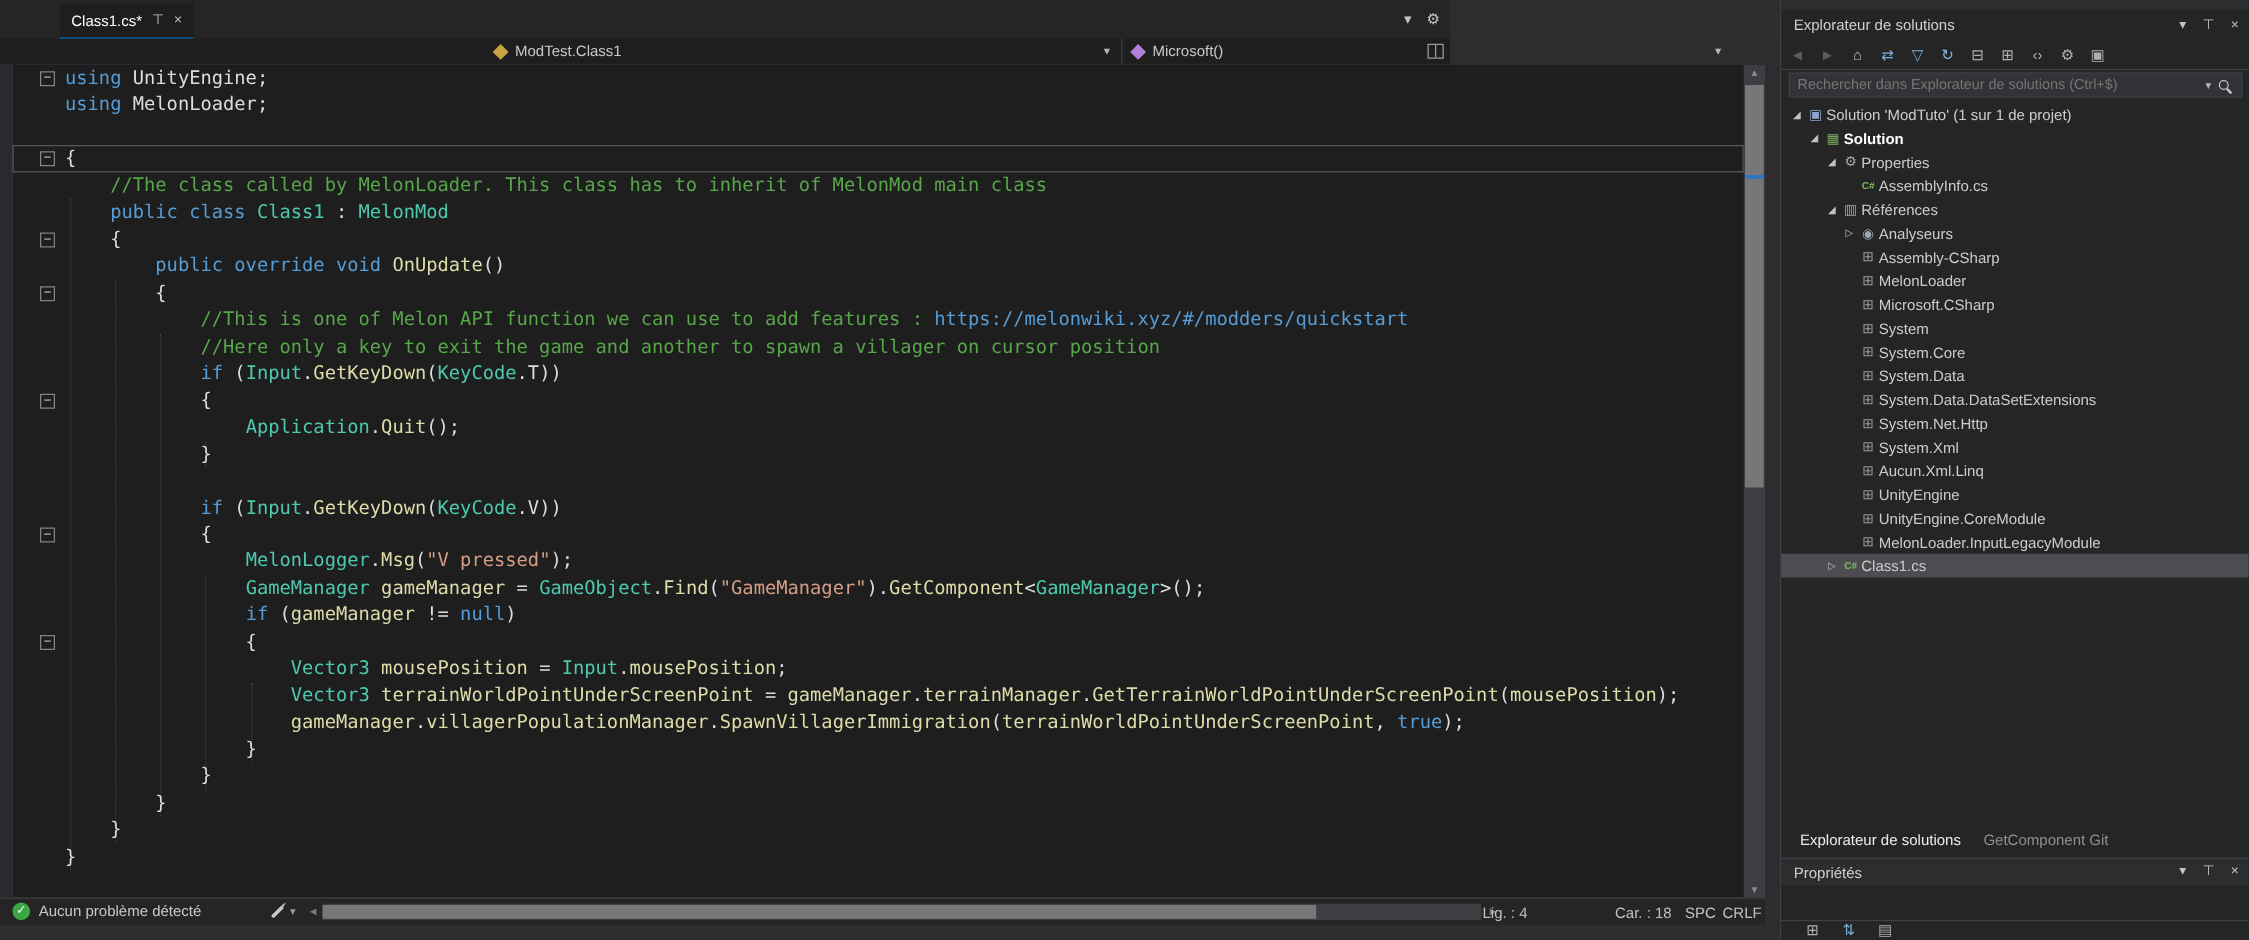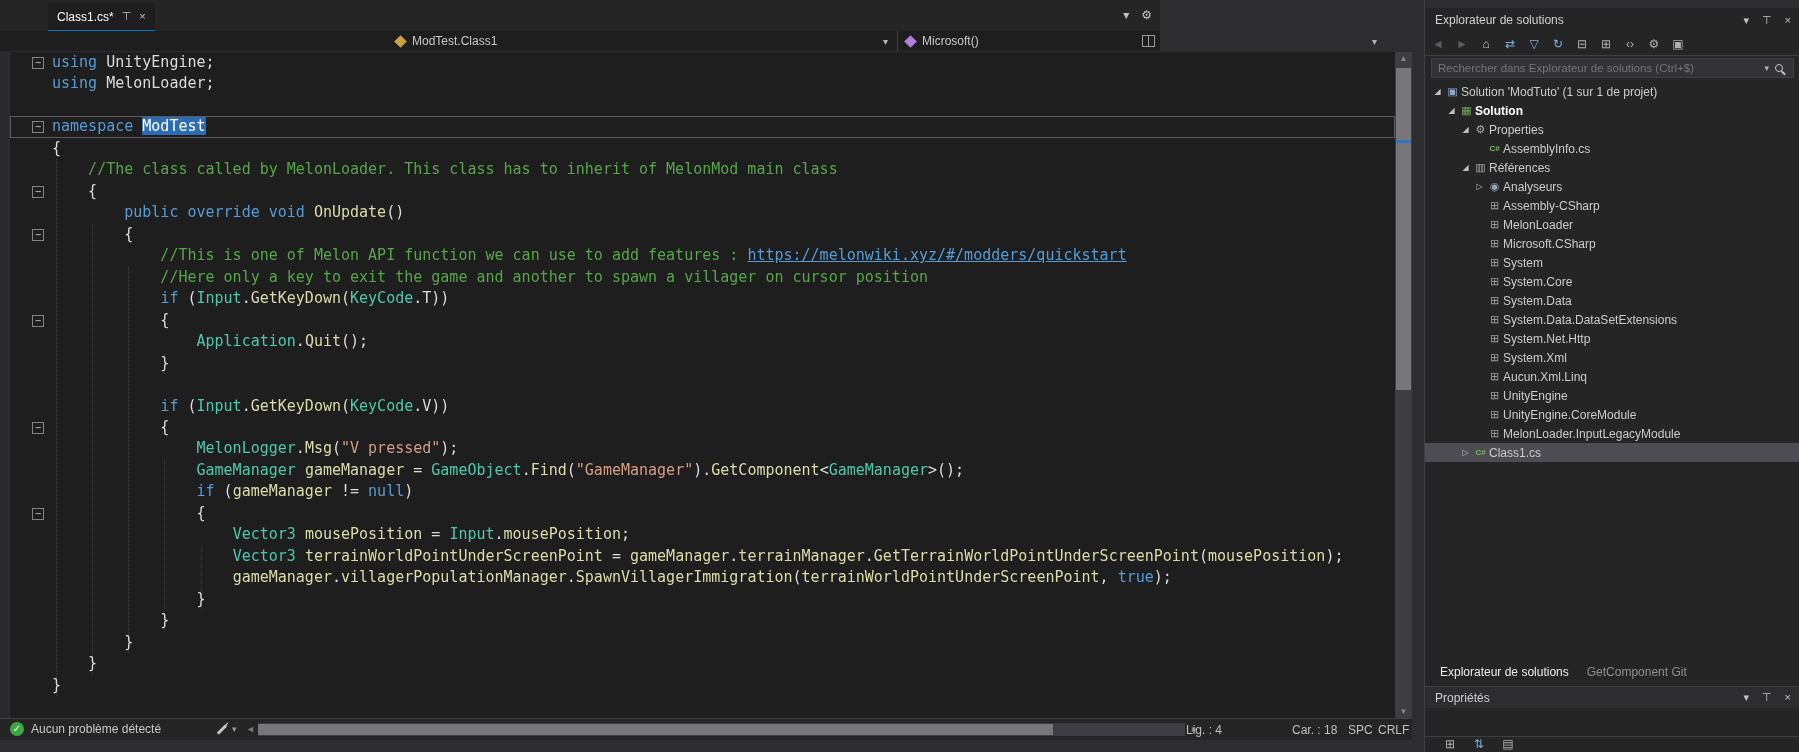--- a/index.html
+++ b/index.html
@@ -34,21 +34,21 @@
   .indent-guides{position:absolute;left:52px;top:0;width:100%;height:100%}
   .guide{position:absolute;width:0;border-left:1px dotted #404044}
   .current-line{position:absolute;left:10px;right:17px;border:1px solid #5a5a5e;pointer-events:none}
   .code{position:absolute;left:52px;top:0}
   .code-line{height:21.48px;white-space:pre;font-family:"DejaVu Sans Mono","Liberation Mono",monospace;font-size:15px;line-height:21.48px}
   .tk-k{color:#569cd6}
   .tk-t{color:#4ec9b0}
   .tk-m{color:#dcdcaa}
   .tk-s{color:#d69d85}
   .tk-c{color:#57a64a}
-  .tk-u{color:#569cd6;text-decoration:underline}
+  .tk-u{color:#569cd6;}
   .tk-p{color:#dcdcdc}
   .tk-w{color:#ffffff;background:#2b6cb3}
 
   .vscroll{position:absolute;right:0;top:0;width:17px;height:100%;background:#3e3e42}
   .vscroll .arr{position:absolute;left:0;width:17px;text-align:center;color:#8a8a8a;font-size:8px}
   .vscroll .arr.up{top:2px}
   .vscroll .arr.down{bottom:2px}
   .vthumb{position:absolute;left:1px;width:15px;top:16px;height:322px;background:#77777a}
   .caret-mark{position:absolute;left:1px;width:15px;top:88px;height:3px;background:#2f73c2}
 
@@ -149,23 +149,23 @@
           <div class="fold-box" style="top: 133.88px;">−</div>
           <div class="fold-box" style="top: 176.84px;">−</div>
           <div class="fold-box" style="top: 262.76px;">−</div>
           <div class="fold-box" style="top: 370.16px;">−</div>
           <div class="fold-box" style="top: 456.08px;">−</div>
         </div>
       <div class="code">
           <div class="code-line"><span class="tk-k">using</span><span class="tk-p"> UnityEngine;</span></div>
           <div class="code-line"><span class="tk-k">using</span><span class="tk-p"> MelonLoader;</span></div>
           <div class="code-line"></div>
-          <div class="code-line"><span class="tk-k">namespace</span><span class="tk-p"> </span><span class="tk-w">ModTest</span></div>
           <div class="code-line"><span class="tk-p">{</span></div>
           <div class="code-line"><span class="tk-c">    //The class called by MelonLoader. This class has to inherit of MelonMod main class</span></div>
+          <div class="code-line"><span class="tk-p">    </span><span class="tk-k">public</span><span class="tk-p"> </span><span class="tk-k">class</span><span class="tk-p"> </span><span class="tk-t">Class1</span><span class="tk-p"> : </span><span class="tk-t">MelonMod</span></div>
           <div class="code-line"><span class="tk-p">    {</span></div>
           <div class="code-line"><span class="tk-p">        </span><span class="tk-k">public</span><span class="tk-p"> </span><span class="tk-k">override</span><span class="tk-p"> </span><span class="tk-k">void</span><span class="tk-p"> </span><span class="tk-m">OnUpdate</span><span class="tk-p">()</span></div>
           <div class="code-line"><span class="tk-p">        {</span></div>
           <div class="code-line"><span class="tk-c">            //This is one of Melon API function we can use to add features : </span><span class="tk-u">https://melonwiki.xyz/#/modders/quickstart</span></div>
           <div class="code-line"><span class="tk-c">            //Here only a key to exit the game and another to spawn a villager on cursor position</span></div>
           <div class="code-line"><span class="tk-p">            </span><span class="tk-k">if</span><span class="tk-p"> (</span><span class="tk-t">Input</span><span class="tk-p">.</span><span class="tk-m">GetKeyDown</span><span class="tk-p">(</span><span class="tk-t">KeyCode</span><span class="tk-p">.T))</span></div>
           <div class="code-line"><span class="tk-p">            {</span></div>
           <div class="code-line"><span class="tk-p">                </span><span class="tk-t">Application</span><span class="tk-p">.</span><span class="tk-m">Quit</span><span class="tk-p">();</span></div>
           <div class="code-line"><span class="tk-p">            }</span></div>
           <div class="code-line"></div>

